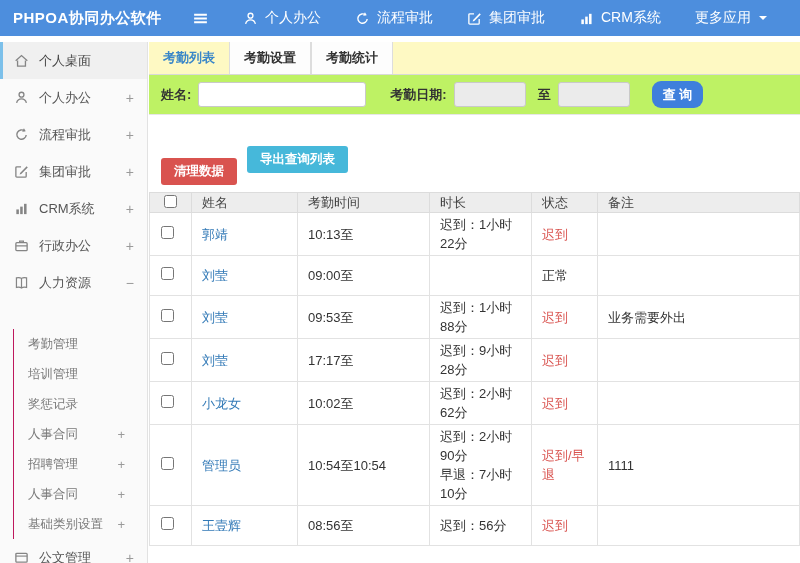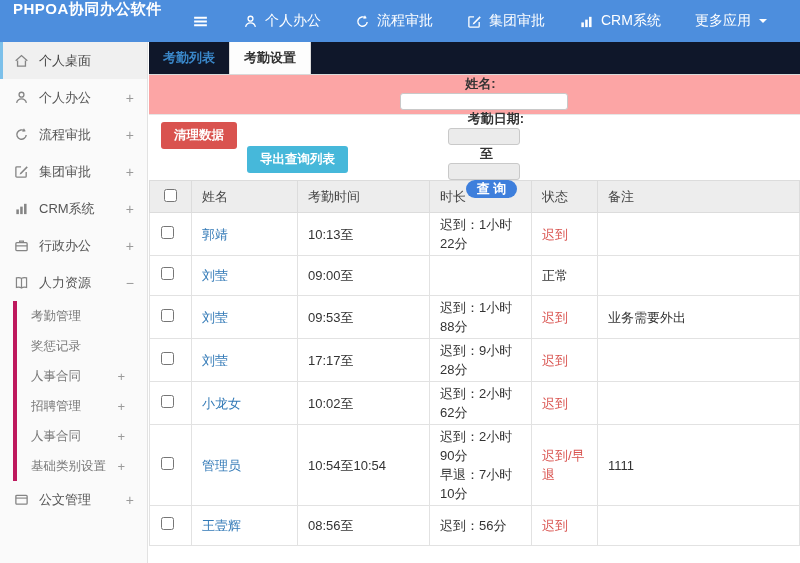--- a/index.html
+++ b/index.html
@@ -3,23 +3,23 @@
 <meta charset="utf-8">
 <style>
   * { margin:0; padding:0; box-sizing:border-box; }
   html,body { width:800px; height:563px; overflow:hidden; }
   body {
     position:relative; background:#fff; color:#333;
     font-family:"Liberation Sans","DejaVu Sans",sans-serif; font-size:13px;
   }
   
   .topbar {
-    position:absolute; top:0; left:0; width:800px; height:42px;
+    position:absolute; top:0; left:0; width:800px; height:36px;
     background:var(--topbar,#4d8edd); color:#fff;
-    display:flex; 
+    display:flex; align-items:center;
   }
   .logo { width:192px; padding-left:13px; font-size:15px; font-weight:bold; letter-spacing:.5px; }
   .hamburger { display:flex; align-items:center; cursor:pointer; margin-right:34px; color:#fff; }
   .topnav { display:flex; align-items:center; gap:34px; }
   .nav-item { display:flex; align-items:center; gap:7px; font-size:14px; cursor:pointer; white-space:nowrap; }
   .nav-item .icn { display:flex; align-items:center; }
   
   .sidebar {
     position:absolute; top:42px; left:0; width:148px; bottom:0;
     background:#fafafa; border-right:1px solid #e2e2e2; overflow:hidden;
@@ -27,57 +27,57 @@
   .side-item {
     height:37px; display:flex; align-items:center;
     padding:0 13px 0 14px; color:#555; cursor:pointer; font-size:13px;
   }
   .side-item .icn { width:16px; margin-right:9px; color:#858585; display:flex; align-items:center; }
   .side-item .expand { margin-left:auto; color:#9a9a9a; font-size:14px; }
   .side-item.active {
     background:#f0f0f0; border-left:3px solid var(--sidebar-active-border,#7cc0ea);
     padding-left:11px; color:#444;
   }
-  .sub { margin-left:13px; border-left:4px solid #be185d; }
+  .sub { margin-left:13px; border-left:1px solid #be185d;margin-top:28px; }
   .sub-item {
     height:30px; display:flex; align-items:center;
     padding:0 22px 0 14px; color:#7a7a7a; font-size:12.5px; cursor:pointer;
   }
   .sub-item .expand { margin-left:auto; color:#9a9a9a; font-size:13px; }
   
   .main { position:absolute; top:42px; left:149px; right:0; bottom:0; background:#fff; overflow:hidden; }
-  .tabstrip { height:33px; background:#0f172a; border-bottom:1px solid #d9d9d9; display:flex; align-items:stretch; }
+  .tabstrip { height:33px; background:#fef9c3; border-bottom:1px solid #d9d9d9; display:flex; align-items:stretch; }
   .tab {
     min-width:78px; padding:0 14px; line-height:32px; text-align:center;
     font-size:13px; font-weight:bold; color:#333; cursor:pointer;
   }
   .tab.active { color:var(--active-tab-text,#3a87c8); background:transparent; }
   .tab.boxed { background:#fdfdfd; border-left:1px solid #ddd; border-right:1px solid #ddd; }
   .filterbar {
-    height:40px; background:#fca5a5; border-bottom:1px solid #e6e6e6;
-    display:flex; align-items:center; padding-left:12px; font-weight:bold; color:#333;flex-direction:column;
+    height:40px; background:#bef264; border-bottom:1px solid #e6e6e6;
+    display:flex; align-items:center; padding-left:12px; font-weight:bold; color:#333;
   }
   .filterbar input { height:25px; border:1px solid #c9c9c9; border-radius:3px; padding:0 6px; font-size:13px; outline:none; }
   .inp-name { width:168px; margin-left:7px; background:#fff; }
-  .lbl-date { margin-left:31px; }
+  .lbl-date { margin-left:24px; }
   .inp-date { width:72px; margin-left:7px; background:#ebebeb; }
   .lbl-to { margin-left:12px; font-weight:bold; }
   .search-btn {
     margin-left:22px; height:27px; padding:0 11px; border:none; border-radius:9px;
     background:var(--primary-button,#3e7fdc); color:#fff; font-size:13px; font-weight:bold; cursor:pointer;
   }
   .actions { padding:7px 0 7px 12px; display:flex; gap:10px; background:#fff; }
   .btn { height:27px; border:none; border-radius:3px; color:#fff; font-size:12.5px; font-weight:bold; padding:0 13px; cursor:pointer; }
-  .btn-danger { background:var(--danger-button,#d9534f); }
+  .btn-danger { background:var(--danger-button,#d9534f);margin-top:36px; }
   .btn-info { background:var(--info-button,#46b8da);margin-top:24px; }
   
   table { width:100%; border-collapse:collapse; table-layout:fixed; }
   th,td { border:1px solid #e2e2e2; }
   thead th {
-    background:#ededed; height:32px; font-size:13px; font-weight:normal; color:#444;
+    background:#ededed; height:20px; font-size:13px; font-weight:normal; color:#444;
     text-align:left; padding-left:10px; border-color:#dcdcdc;
   }
   td { font-size:13px; color:#333; padding:2px 6px 2px 10px; line-height:19px; vertical-align:middle; }
   .cb-cell, thead th.cb-cell { text-align:center; padding-left:0; }
   input[type=checkbox] { width:13px; height:13px; cursor:pointer; }
   .name-link { color:var(--link,#337ab7); cursor:pointer; }
   .status-red { color:var(--status-red,#d9534f); }
 </style>
 </head>
 <body>
@@ -208,20 +208,24 @@
       </span>
       <span>人力资源</span>
       <span class="expand">−</span>
     </div>
     <div class="sub">
       <div class="sub-item">
         <span>考勤管理</span>
         <span class="expand"></span>
       </div>
       <div class="sub-item">
+        <span>培训管理</span>
+        <span class="expand"></span>
+      </div>
+      <div class="sub-item">
         <span>奖惩记录</span>
         <span class="expand"></span>
       </div>
       <div class="sub-item">
         <span>人事合同</span>
         <span class="expand">+</span>
       </div>
       <div class="sub-item">
         <span>招聘管理</span>
         <span class="expand">+</span>
@@ -244,20 +248,21 @@
       </span>
       <span>公文管理</span>
       <span class="expand">+</span>
     </div>
   </div>
 
 <div class="main">
   <div class="tabstrip" id="tabstrip">
       <div class="tab active">考勤列表</div>
       <div class="tab boxed">考勤设置</div>
+      <div class="tab boxed">考勤统计</div>
     </div>
 
   <div class="filterbar">
     <span>姓名:</span>
     <input class="inp-name" type="text" value="" style="">
     <span class="lbl-date">考勤日期:</span>
     <input class="inp-date" type="text" value="" style="">
     <span class="lbl-to">至</span>
     <input class="inp-date" type="text" value="" style="">
     <button class="search-btn">查 询</button>

